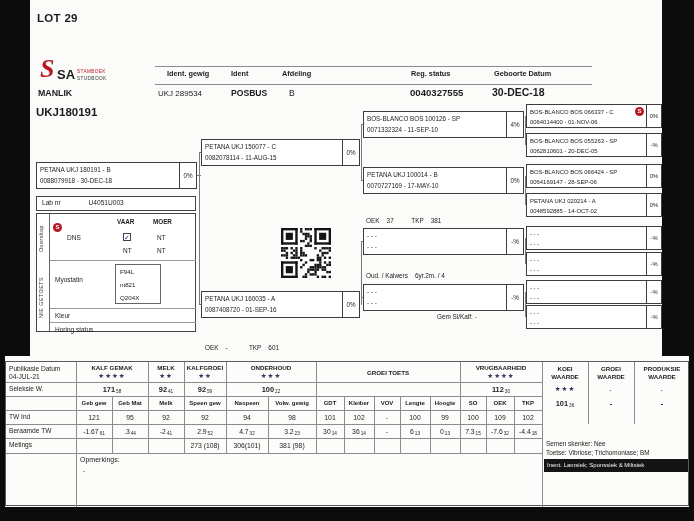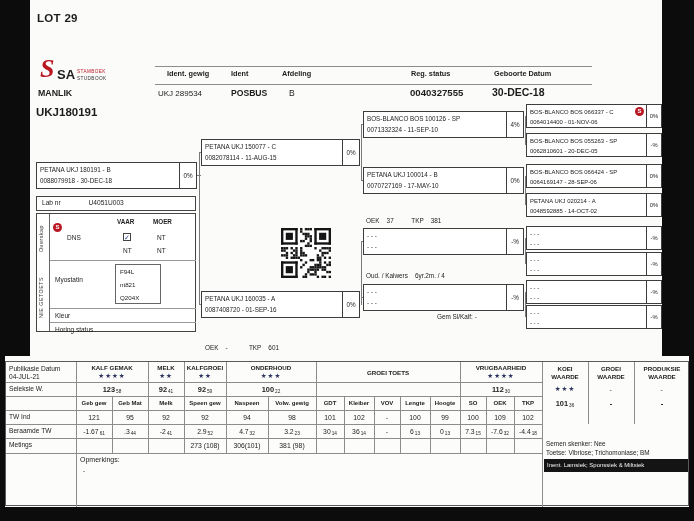--- a/index.html
+++ b/index.html
@@ -305,21 +305,21 @@
       <div class="vline" style="left: 480px; top: 34px; height: 57px;"></div>
       <div class="vline" style="left: 508px; top: 34px; height: 57px;"></div>
       <div class="vline" style="left: 536px; top: 0px; height: 145px;"></div>
       <div class="vline" style="left: 582px; top: 0px; height: 62px;"></div>
       <div class="vline" style="left: 628px; top: 0px; height: 62px;"></div>
       <div class="bt-cell col" style="left: 70px; top: 0px; width: 72px; height: 20px;">
         <div class="bt-glabel">KALF GEMAK</div>
         <div class="bt-stars">★★★★</div>
       </div>
       <div class="bt-cell" style="left: 70px; top: 20px; width: 72px; height: 14px;">
-        <span class="bt-val-b">123</span>
+        <span class="bt-val-b">171</span>
         <span class="bt-acc">58</span>
       </div>
       <div class="bt-cell col" style="left: 142px; top: 0px; width: 36px; height: 20px;">
         <div class="bt-glabel">MELK</div>
         <div class="bt-stars">★★</div>
       </div>
       <div class="bt-cell" style="left: 142px; top: 20px; width: 36px; height: 14px;">
         <span class="bt-val-b">92</span>
         <span class="bt-acc">41</span>
       </div>

